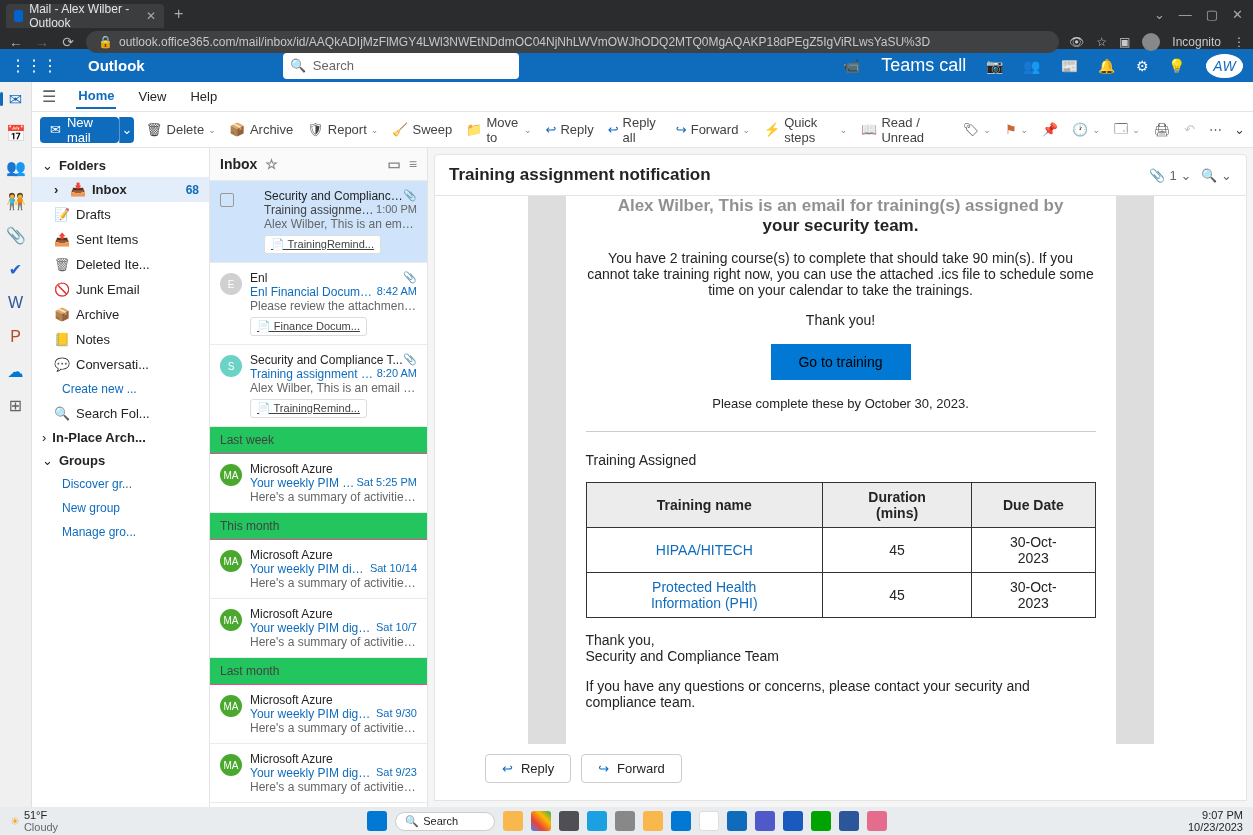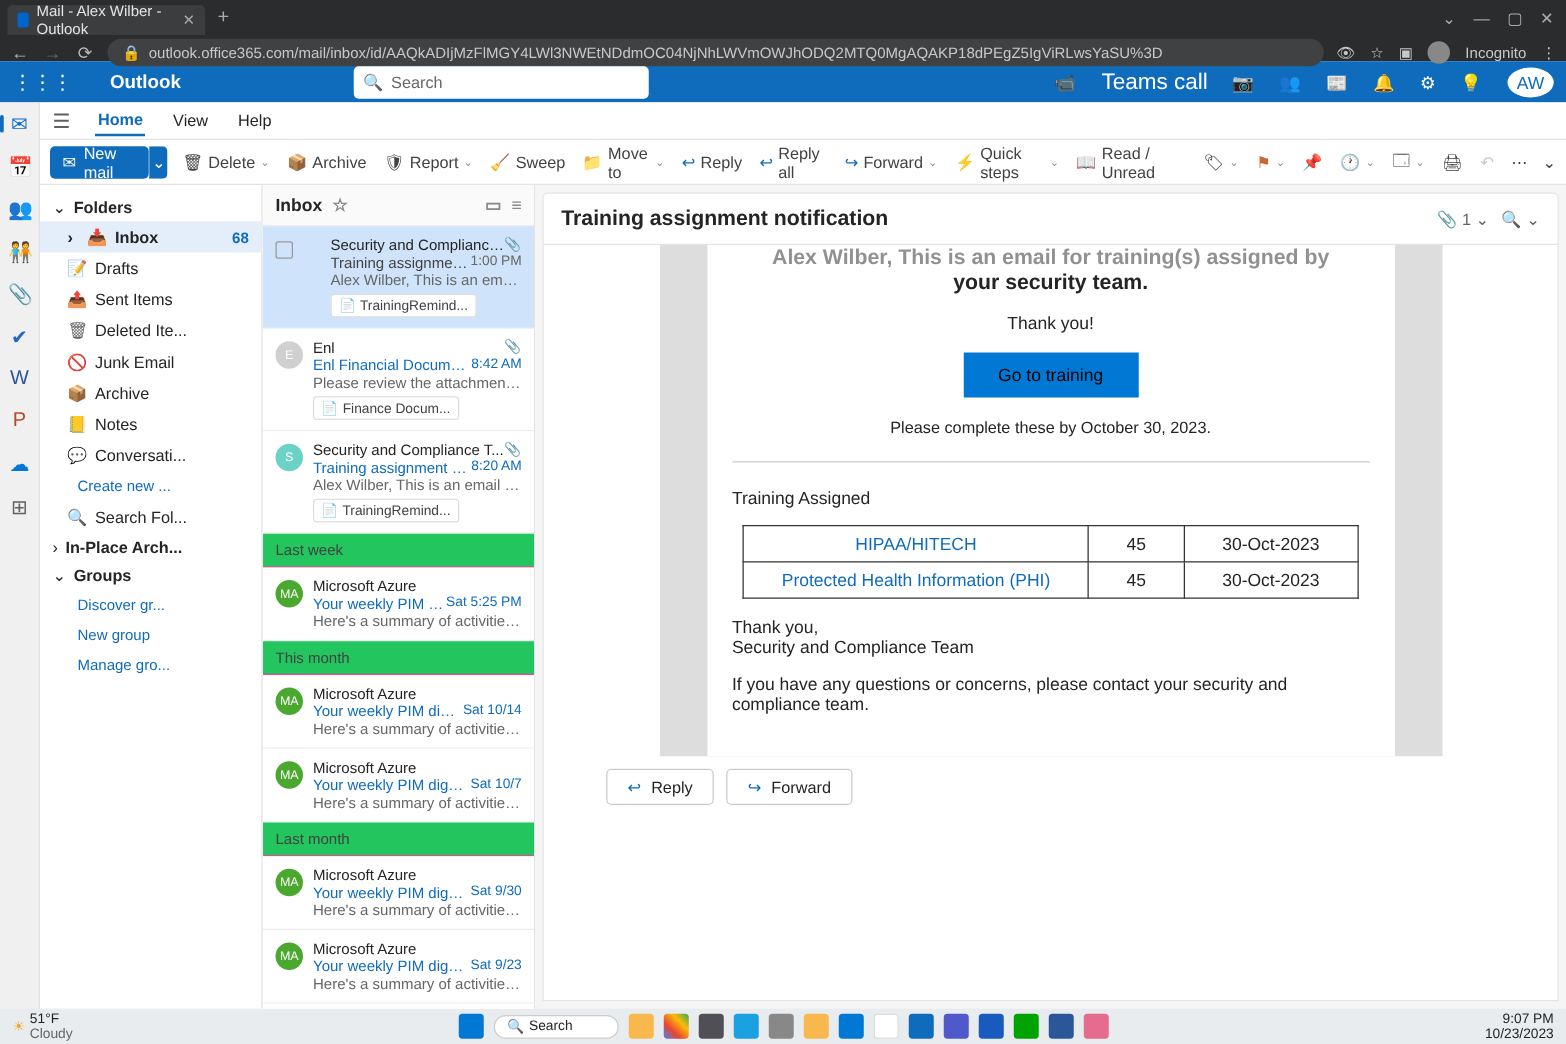--- a/index.html
+++ b/index.html
@@ -13,21 +13,21 @@
 .nav-ico { color:#b8b8b8; font-size:14px; width:16px; text-align:center; cursor:pointer;}
 .url-box { flex:1; background:#3f4142; border-radius:14px; height:22px; display:flex; align-items:center; padding:0 12px; color:#c8c8c8; font-size:12px; gap:6px;}
 .right-icons { display:flex; gap:12px; align-items:center; color:#c8c8c8; font-size:12px;}
 .avatar-small { width:18px; height:18px; border-radius:50%; background:#888; display:inline-block;}
 .outlook-header { height:33px; background:#0f6cbd; display:flex; align-items:center; padding:0 10px; color:#fff; gap:30px;}
 .waffle { font-size:16px;}
 .brand { font-size:15px; font-weight:600; }
 .search-bar { margin-left: 108px; width: 236px; height:26px; background:#fff; border-radius:4px; display:flex; align-items:center; padding:0 8px; color:#666; gap:6px;}
 .hdr-right { margin-left:auto; display:flex; gap:20px; align-items:center;}
 .hdr-right span { font-size:14px;}
-.aw-badge { width:37px; height:24px; border-radius:50%; background:#fff; color:#0f6cbd; display:flex; align-items:center; justify-content:center; font-size:11px; border:1px solid #fff;}
+.aw-badge { width:37px; height:24px; border-radius:50%; background:#fff; color:#0f6cbd; display:flex; align-items:center; justify-content:center; font-size:11px; border:1px solid #fff;font-style:italic;}
 .app-body { display:flex; height: calc(100% - 49px - 33px - 28px); background:#f5f5f5;}
 .left-rail { width:32px; background:#f0f0f0; border-right:1px solid #e0e0e0; display:flex; flex-direction:column; align-items:center; padding-top:8px; gap:16px;}
 .left-rail .ico { width:18px; height:18px; color:#616161; font-size:16px; text-align:center;}
 .left-rail .ico.active { color:#0f6cbd; position:relative;}
 .left-rail .ico.active::before { content:''; position:absolute; left:-7px; top:2px; width:3px; height:14px; background:#0f6cbd; border-radius:2px;}
 .menu-row { height:30px; border-bottom:1px solid #e4e4e4; display:flex; align-items:center; padding-left:10px; gap:20px; font-size:13px; background:#fff;}
 .menu-row .ham { font-size:16px; color:#616161;}
 .menu-row .tab-item { padding: 4px 2px; cursor:pointer;}
 .menu-row .tab-item.active { color:#0f6cbd; border-bottom:2px solid #0f6cbd; font-weight:600;}
 .ribbon { height:36px; border-bottom:1px solid #e4e4e4; background:#fff; display:flex; align-items:center; padding:0 8px; gap:10px; font-size:13px; color:#424242;}
@@ -54,21 +54,21 @@
 .msg-body { flex:1; min-width:0;}
 .msg-body .row1 { display:flex; justify-content:space-between; font-size:12px;}
 .msg-body .from { font-weight:400; color:#252424; white-space:nowrap; overflow:hidden; text-overflow:ellipsis;}
 .msg-body .attach { color:#888; font-size:11px;}
 .msg-body .row2 { display:flex; justify-content:space-between; font-size:12px; color:#0f6cbd;}
 .msg-body .row2.read { color:#424242;}
 .msg-body .subj { white-space:nowrap; overflow:hidden; text-overflow:ellipsis;}
 .msg-body .time { color:#0f6cbd; font-size:11px; flex-shrink:0;}
 .msg-body .time.read { color:#666;}
 .msg-body .prev { font-size:12px; color:#666; white-space:nowrap; overflow:hidden; text-overflow:ellipsis;}
-.pill { display:inline-flex; align-items:center; gap:4px; border:1px solid #ddd; border-radius:3px; padding:2px 6px; font-size:11px; color:#424242; margin-top:4px; background:#fff;}
+.pill { display:inline-flex; align-items:center; gap:4px; border:1px solid #ddd; border-radius:3px; padding:2px 6px; font-size:11px; color:#424242; margin-top:4px; background:#fff;text-decoration:underline;}
 .group-hdr { padding:6px 10px; font-size:12px; color:#424242; background:#22c55e; border-bottom:1px solid #ec4899;}
 .reading-pane { flex:1; background:#f5f5f5; display:flex; flex-direction:column; padding:6px;}
 .read-hdr { background:#fff; border:1px solid #e4e4e4; border-radius:4px 4px 0 0; padding:10px 14px; display:flex; align-items:center;}
 .read-hdr .title { font-size:17px; font-weight:600;}
 .read-hdr .r-icons { margin-left:auto; display:flex; gap:10px; color:#666;}
 .email-outer { flex:1; background:#fff; border:1px solid #e4e4e4; border-top:none; overflow-y:auto; padding-bottom: 10px;}
 .email-frame { margin: 0 auto; width: 626px; background:#ddd; padding: 0 38px;}
 .email-inner { background:#fff; padding: 0 20px 20px 20px;}
 .email-inner h2 { text-align:center; font-size:17px; font-weight:600; padding-top:0;}
 .email-inner p { font-size:14px; margin:14px 0; text-align:center;}
@@ -367,27 +367,33 @@
           <span class="title">Training assignment notification</span>
           <div class="r-icons">
             <span>📎 <span>1</span> ⌄</span>
             <span>🔍 ⌄</span>
           </div>
         </div>
         <div class="email-outer">
           <div class="email-frame">
             <div class="email-inner">
               <h2><span style="opacity:.5">Alex Wilber, This is an email for training(s) assigned by</span><br><span>your security team.</span></h2>
+              <p>You have 2 training course(s) to complete that should take 90 min(s). If you cannot take training right now, you can use the attached .ics file to schedule some time on your calendar to take the trainings.</p>
               <p>Thank you!</p>
               <a class="go-btn">Go to training</a>
               <p style="font-size:13px;text-align:center;">Please complete these by October 30, 2023.</p>
               <hr>
               <p class="ltxt">Training Assigned</p>
               <table class="tr-table">
                 <tbody>
+                    <tr>
+                      <th>Training name</th>
+                      <th>Duration (mins)</th>
+                      <th>Due Date</th>
+                    </tr>
                 <tr>
                       <td><a>HIPAA/HITECH</a></td>
                       <td>45</td>
                       <td>30-Oct-2023</td>
                     </tr>
                 <tr>
                       <td><a>Protected Health Information (PHI)</a></td>
                       <td>45</td>
                       <td>30-Oct-2023</td>
                     </tr>

